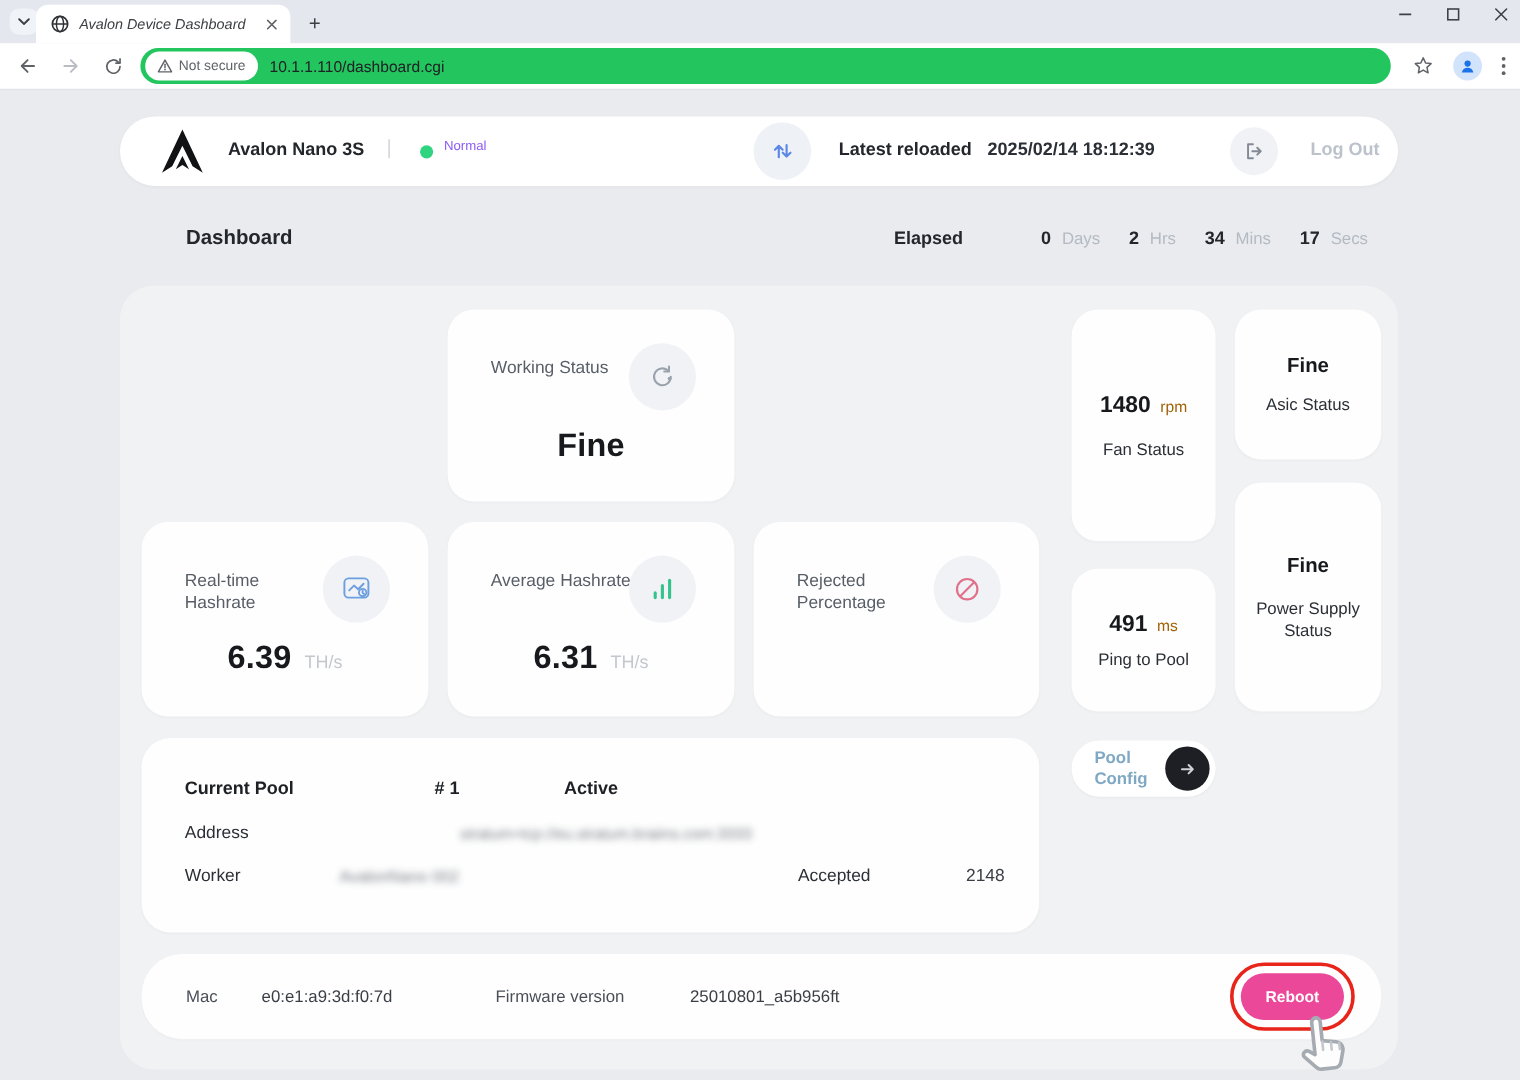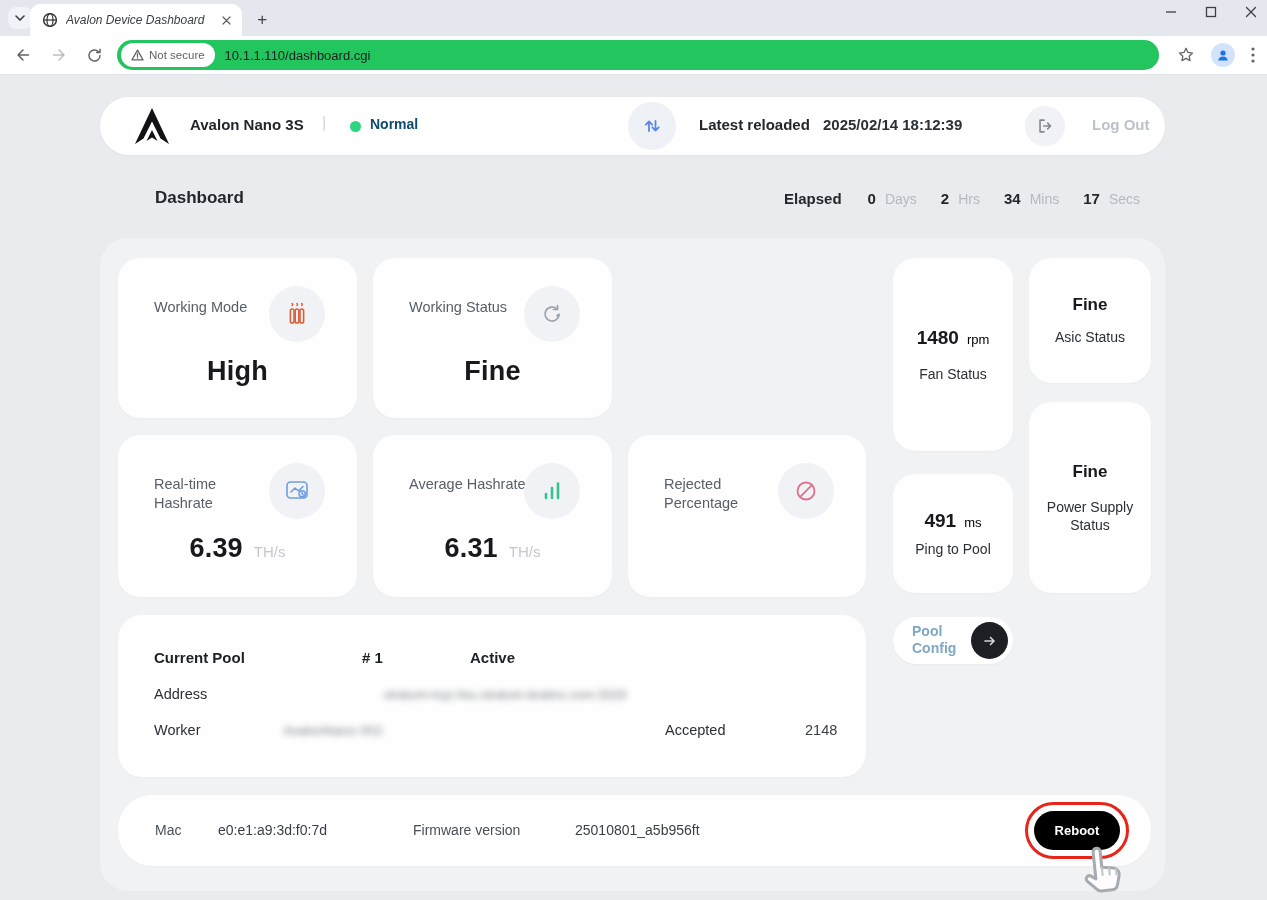--- a/index.html
+++ b/index.html
@@ -23,61 +23,61 @@
   .avatar-circle { width:24px; height:24px; border-radius:50%; background:#d2e3fc; display:flex; align-items:center; justify-content:center; }
 
   
   .page { position:absolute; left:0; top:75px; width:1267px; height:825px; background:#e9ebee; }
 
   .hdr-pill { position:absolute; left:100px; top:22px; width:1065px; height:58px; background:#ffffff; border-radius:29px; box-shadow:0 1px 3px rgba(40,50,60,.04); }
   .logo-wrap { position:absolute; left:32px; top:9px; width:40px; height:40px; }
   .device-name { position:absolute; left:90px; top:19px; font-size:15px; font-weight:700; color:#23262b; }
   .hdr-divider { position:absolute; left:222px; top:16px; font-size:17px; color:#d4d8de; font-weight:300; }
   .status-dot { position:absolute; left:250px; top:24px; width:11px; height:11px; border-radius:50%; background:#2ed47f; }
-  .status-text { position:absolute; left:270px; top:19px; font-size:14px; font-weight:700; color:#0c4a6e; }
+  .status-text { position:absolute; left:270px; top:19px; font-size:11px; font-weight:400; color:#8b5cf6; }
   .reload-circle { position:absolute; left:528px; top:5px; width:48px; height:48px; border-radius:50%; background:#eef1f5; display:flex; align-items:center; justify-content:center; }
   .reload-label { position:absolute; left:599px; top:19px; font-size:15px; font-weight:700; color:#23262b; }
   .reload-time { position:absolute; left:723px; top:19px; font-size:15px; font-weight:600; color:#2b2f36; }
   .logout-circle { position:absolute; left:925px; top:9px; width:40px; height:40px; border-radius:50%; background:#f0f2f6; display:flex; align-items:center; justify-content:center; }
   .logout-label { position:absolute; left:992px; top:19px; font-size:15px; font-weight:600; color:#bcc2cb;text-align:right; }
 
   .page-title { position:absolute; left:155px; top:113px; font-size:17px; font-weight:700; color:#23262b; }
   .elapsed-row { position:absolute; right:127px; top:115px; display:flex; align-items:baseline; }
-  .elapsed-label { font-size:15px; font-weight:700; color:#23262b; margin-right:26px; }
+  .elapsed-label { font-size:15px; font-weight:700; color:#23262b; margin-right:65px; }
   .elapsed-seg { display:flex; align-items:baseline; margin-left:24px; }
   .elapsed-val { font-size:15px; font-weight:700; color:#23262b; }
   .elapsed-unit { font-size:14px; color:#b4bac3; margin-left:9px; }
 
   .panel { position:absolute; left:100px; top:163px; width:1065px; height:653px; background:#f1f2f4; border-radius:28px; }
 
   .card { position:absolute; background:#fefefe; border-radius:22px; box-shadow:0 1px 2px rgba(40,50,60,.03); }
   .stat-label { position:absolute; left:36px; top:40px; width:118px; font-size:14.5px; line-height:19px; color:#585e67; }
   .icon-circle { position:absolute; right:32px; top:28px; width:56px; height:56px; border-radius:50%; background:#f0f2f6; display:flex; align-items:center; justify-content:center; }
   .stat-value-row { position:absolute; left:0; top:98px; width:100%; display:flex; align-items:baseline; justify-content:center; }
   .stat-value { font-size:27px; font-weight:700; color:#17191d; letter-spacing:.2px; }
   .stat-unit { font-size:15px; color:#c3c8cf; margin-left:11px; }
 
   .mini-card { position:absolute; background:#fefefe; border-radius:22px; display:flex; flex-direction:column; align-items:center; justify-content:center; box-shadow:0 1px 2px rgba(40,50,60,.03); }
   .mini-value-row { display:flex; align-items:baseline; }
   .mini-value { font-size:19px; font-weight:700; color:#17191d; }
-  .mini-unit { font-size:13px; color:#000000; margin-left:8px; }
+  .mini-unit { font-size:13px; color:#a16207; margin-left:8px; }
   .mini-word { font-size:17px; font-weight:700; color:#17191d; }
   .mini-label { font-size:14px; font-weight:500; color:#2b2f36; margin-top:16px; text-align:center; line-height:18px; padding:0 10px; }
 
   .pool-config-btn { position:absolute; left:793px; top:379px; width:120px; height:47px; background:#ffffff; border-radius:24px; box-shadow:0 1px 2px rgba(40,50,60,.05); cursor:pointer; }
   .pool-config-label { position:absolute; left:19px; top:6px; width:52px; font-size:14px; line-height:17px; color:#7fa8c4; font-weight:600; }
   .pool-config-circle { position:absolute; right:5px; top:5px; width:37px; height:37px; border-radius:50%; background:#1d1f24; display:flex; align-items:center; justify-content:center; }
 
   .pool-card { position:absolute; left:18px; top:377px; width:748px; height:162px; background:#fefefe; border-radius:24px; box-shadow:0 1px 2px rgba(40,50,60,.03); }
   .pool-card span { position:absolute; font-size:14.5px; }
   .blurred { filter:blur(3px); color:#6d737c; opacity:.9; }
 
   .footer-bar { position:absolute; left:18px; top:557px; width:1033px; height:71px; background:#fefefe; border-radius:34px; box-shadow:0 1px 2px rgba(40,50,60,.03); }
   .footer-bar span { position:absolute; top:27px; font-size:14px; }
-  .reboot-btn { position:absolute; left:916px; top:16px; width:86px; height:39px; border-radius:20px; background:#000000; color:#ffffff; font-size:13px; font-weight:700; border:none; display:flex; align-items:center; justify-content:center; cursor:pointer; font-family:inherit; }
+  .reboot-btn { position:absolute; left:916px; top:16px; width:86px; height:39px; border-radius:20px; background:#ec4899; color:#ffffff; font-size:13px; font-weight:700; border:none; display:flex; align-items:center; justify-content:center; cursor:pointer; font-family:inherit; }
   .reboot-annotation { position:absolute; left:907px; top:7px; width:104px; height:57px; border:3.5px solid #e8251b; border-radius:30px; pointer-events:none; }
   .hand-cursor { position:absolute; left:957px; top:45px; width:60px; height:64px; pointer-events:none; }
 
   svg { display:block; }
 </style>
 </head>
 <body>
 
 <div class="tabstrip">
   <div class="tab-chevron">
@@ -217,38 +217,20 @@
         <span class="elapsed-unit">Mins</span>
       </span>
     <span class="elapsed-seg">
         <span class="elapsed-val">17</span>
         <span class="elapsed-unit">Secs</span>
       </span>
   </div>
 
   <div class="panel">
 
-    <div class="card" style="left:18px; top:20px; width:239px; height:160px;">
-      <div class="stat-label">Working Mode</div>
-      <div class="icon-circle">
-          <svg width="24" height="24" viewBox="0 0 24 24">
-            <g fill="none" stroke="#d8603d" stroke-width="1.6" stroke-linecap="round">
-              <path d="M7.2 3.5q1-1 0-2"></path>
-              <path d="M12 3.5q1-1 0-2"></path>
-              <path d="M16.8 3.5q1-1 0-2"></path>
-              <rect x="5.4" y="7" width="3.6" height="14" rx="1.8"></rect>
-              <rect x="10.2" y="7" width="3.6" height="14" rx="1.8"></rect>
-              <rect x="15" y="7" width="3.6" height="14" rx="1.8"></rect>
-            </g>
-          </svg>
-        </div>
-      <div class="stat-value-row">
-          <span class="stat-value">High</span>
-        </div>
-    </div>
 
     <div class="card" style="left:273px; top:20px; width:239px; height:160px;">
       <div class="stat-label">Working Status</div>
       <div class="icon-circle">
           <svg width="24" height="24" viewBox="0 0 24 24">
             <g fill="none" stroke="#9aa3ad" stroke-width="1.7" stroke-linecap="round">
               <path d="M19 12a7 7 0 1 1-2-4.9"></path>
               <path d="M17.5 3.5v4h-4"></path>
             </g>
             <circle cx="18" cy="13.5" r="1.6" fill="#9aa3ad"></circle>

